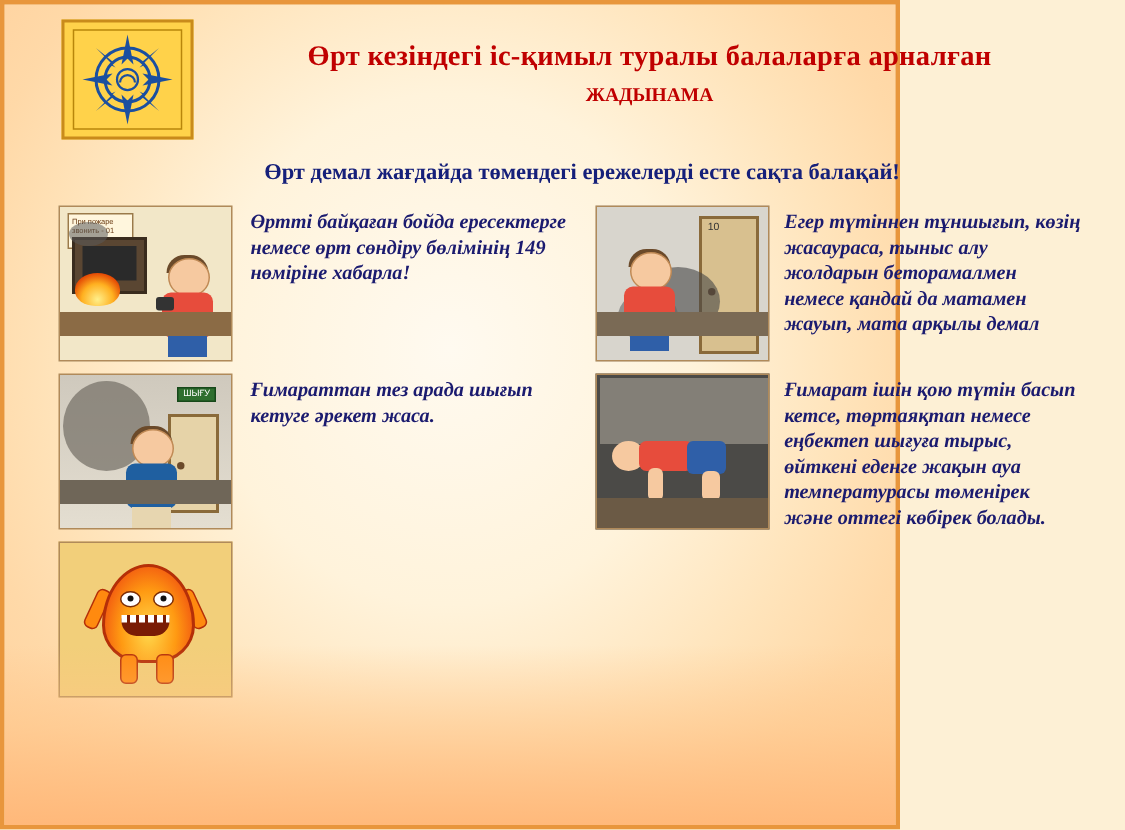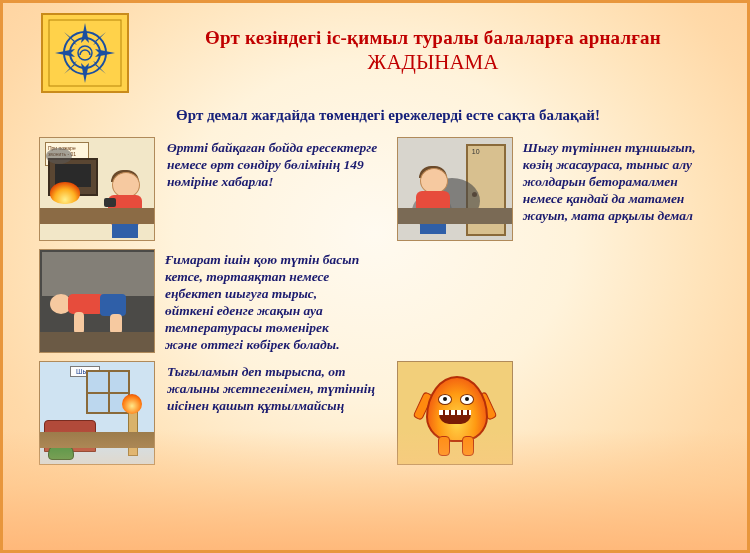--- a/index.html
+++ b/index.html
@@ -8,21 +8,21 @@
   }
   body {
     width: 750px;
     height: 553px;
     overflow: hidden;
     font-family: "Liberation Serif", serif;
     background: #fdf0d5;
   }
   .slide {
     position: relative;
-    width: 750px;
+    width: 600px;
     height: 553px;
     box-sizing: border-box;
     border: 3px solid #e8963c;
     background:
       radial-gradient(ellipse at 50% 42%, #fffaf0 0%, #fff3db 38%, #ffe4bb 62%, #ffd9a8 78%, #ffcf9a 100%);
   }
   .slide::after {
     content: "";
     position: absolute;
     left: 0; right: 0; bottom: 0;
@@ -52,22 +52,22 @@
   }
   .title-line1 {
     color: #c00000;
     font-size: 19px;
     font-weight: bold;
     letter-spacing: 0.2px;
     line-height: 25px;
   }
   .title-line2 {
     color: #c00000;
-    font-size: 21px;
-    font-weight: normal;
+    font-size: 13px;
+    font-weight: bold;
     line-height: 25px;
   }
   .subtitle {
     position: absolute;
     left: 60px;
     top: 104px;
     width: 650px;
     text-align: center;
     color: #16207a;
     font-size: 15px;
@@ -250,59 +250,59 @@
           <div class="smoke-puff" style="left:26px;top:40px;width:56px;height:46px;background:rgba(70,70,70,0.6);"></div>
           <div class="smoke-puff" style="left:14px;top:56px;width:40px;height:34px;background:rgba(100,100,100,0.6);"></div>
           <div class="boy" style="left:14px;right:auto;bottom:6px;">
             <div class="hair"></div>
               <div class="head"></div>
             <div class="body"></div>
               <div class="legs" style="background:#2f5fa8;"></div>
           </div>
           <div class="floorline" style="background:#7a6a55;"></div>
         </div>
-        <div class="txt">Шығу түтіннен тұншығып, көзің жасаураса, тыныс алу жолдарын беторамалмен немесе қандай да матамен жауып, мата арқылы демал</div>
+        <div class="txt">Егер түтіннен тұншығып, көзің жасаураса, тыныс алу жолдарын беторамалмен немесе қандай да матамен жауып, мата арқылы демал</div>
       </div>
     </div>
 
     <div class="row">
+      <div class="col-left">
+        <div class="pic p-bg-smoke">
+          <div class="smoke-puff" style="left:2px;top:4px;width:58px;height:60px;background:rgba(120,115,105,0.75);"></div>
+          <div class="exit-sign" style="right:10px;top:8px;">ШЫҒУ</div>
+          <div class="door" style="right:8px;top:26px;height:62px;width:30px;background:#e6d3a8;">
+              <div class="knob" style="top:30px;"></div>
+            </div>
+          <div class="boy" style="left:40px;right:auto;bottom:8px;width:40px;height:58px;">
+            <div class="hair"></div>
+              <div class="head"></div>
+            <div class="body" style="background:#1f5fa0;"></div>
+            <div class="legs" style="background:#e7d6b0;"></div>
+          </div>
+          <div class="floorline" style="background:#6f6658;"></div>
+        </div>
+        <div class="txt">Ғимараттан тез арада шығып кетуге әрекет жаса.</div>
+      </div>
       <div class="col-right">
         <div class="pic p-bg-dark">
           <div class="smoke-puff" style="left:2px;top:2px;width:112px;height:44px;background:rgba(150,145,135,0.75);border-radius:0;"></div>
           <div class="crawler">
             <div class="skin" style="left:10px;top:44px;width:22px;height:20px;"></div>
             <div class="torso" style="left:28px;top:44px;width:36px;height:20px;"></div>
             <div class="shorts" style="left:60px;top:44px;width:26px;height:22px;"></div>
             <div class="skin" style="left:34px;top:62px;width:10px;height:22px;border-radius:4px;"></div>
             <div class="skin" style="left:70px;top:64px;width:12px;height:20px;border-radius:4px;"></div>
           </div>
           <div class="floorline" style="background:#6b5a45;bottom:0;height:20px;"></div>
         </div>
         <div class="txt">Ғимарат ішін қою түтін басып кетсе, төртаяқтап немесе еңбектеп шығуға тырыс,  өйткені еденге жақын ауа температурасы төменірек және оттегі көбірек болады.</div>
       </div>
     </div>
 
     <div class="row">
-      <div class="col-left">
-        <div class="pic p-bg-blue">
-          <div class="exit-sign white" style="left:30px;top:4px;">Шығу</div>
-          <div class="window">
-              <div class="cross-v"></div>
-              <div class="cross-h"></div>
-            </div>
-          <div class="sofa"></div>
-          <div class="turtle"></div>
-          <div class="match-man">
-            <div class="stick"></div>
-              <div class="tip"></div>
-          </div>
-          <div class="floorline" style="background:#9a7a4a;"></div>
-        </div>
-        <div class="txt">Тығыламын деп тырыспа, от жалыны жетпегенімен, түтіннің иісінен қашып құтылмайсың</div>
-      </div>
       <div class="col-right">
         <div class="pic p-bg-flame">
           <div class="fire-monster">
             <div class="fm-arm" style="left:0;top:22px;transform:rotate(25deg);"></div>
             <div class="fm-arm" style="right:0;top:22px;transform:rotate(-25deg);"></div>
             <div class="fm-body"></div>
             <div class="fm-eye" style="left:20px;">
                 <div class="pup"></div>
               </div>
             <div class="fm-eye" style="left:42px;">

